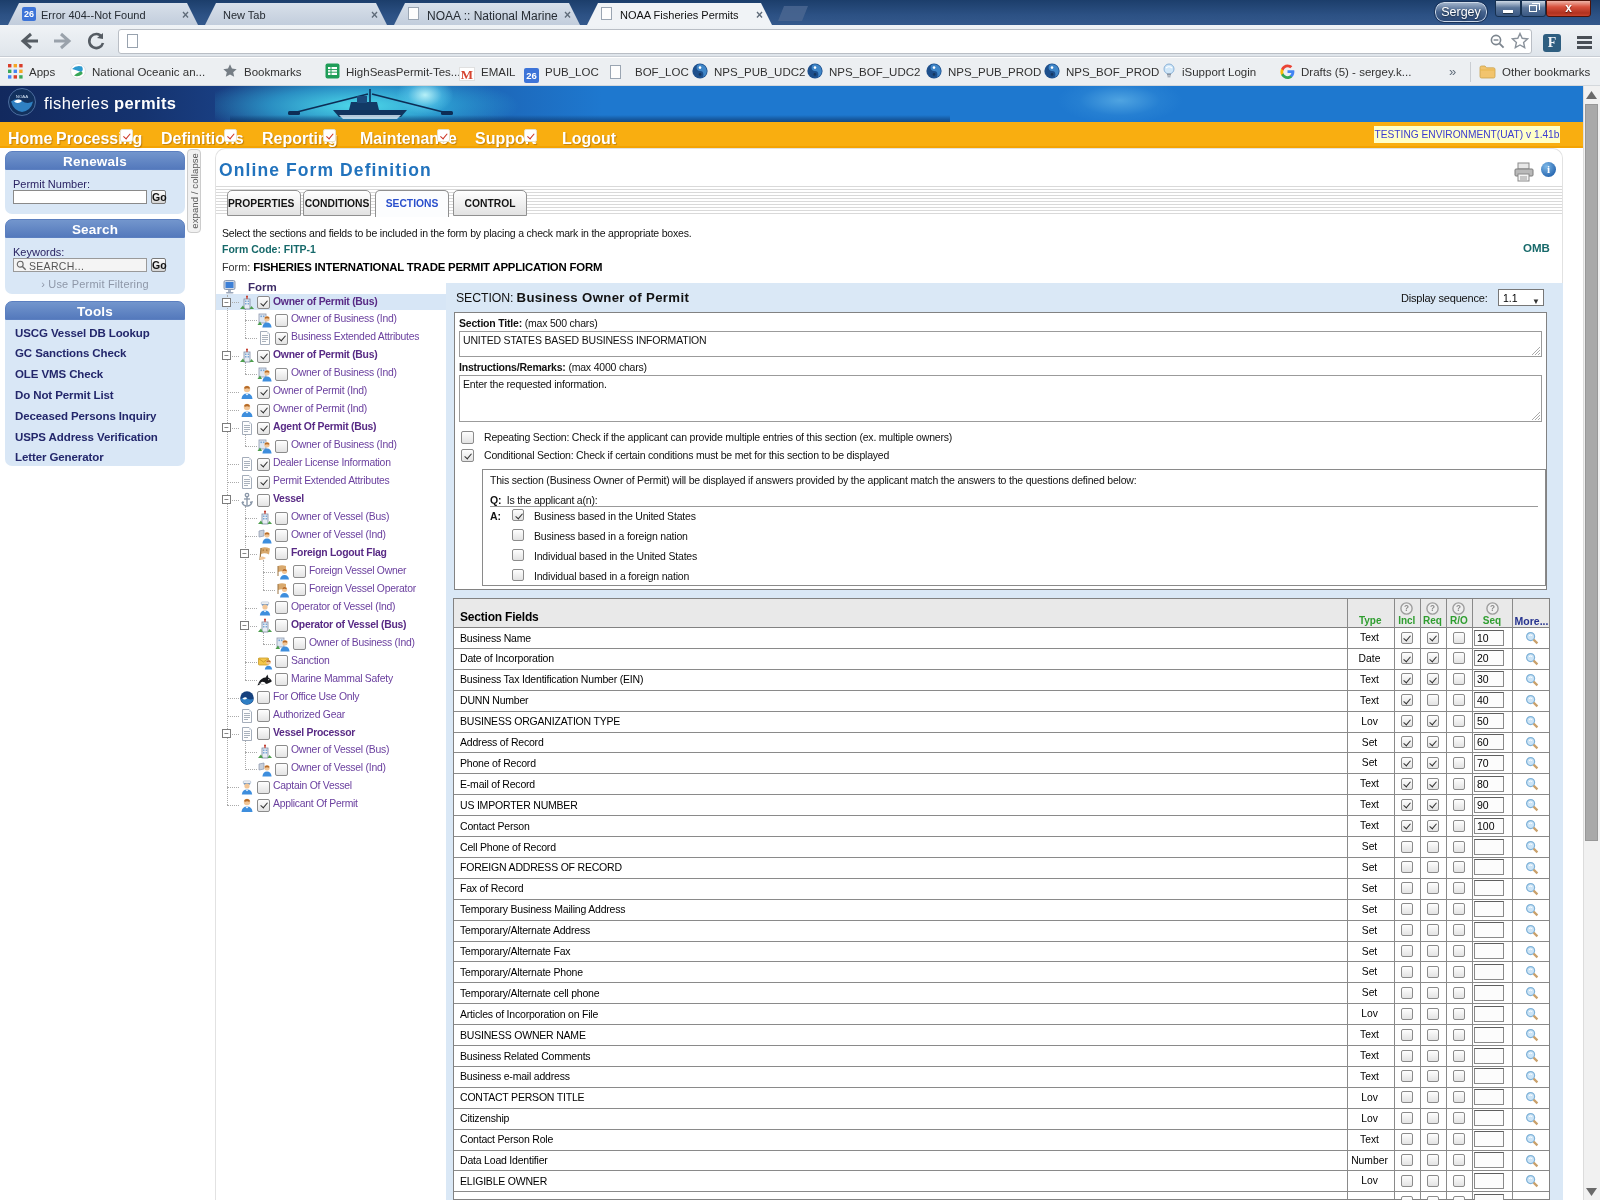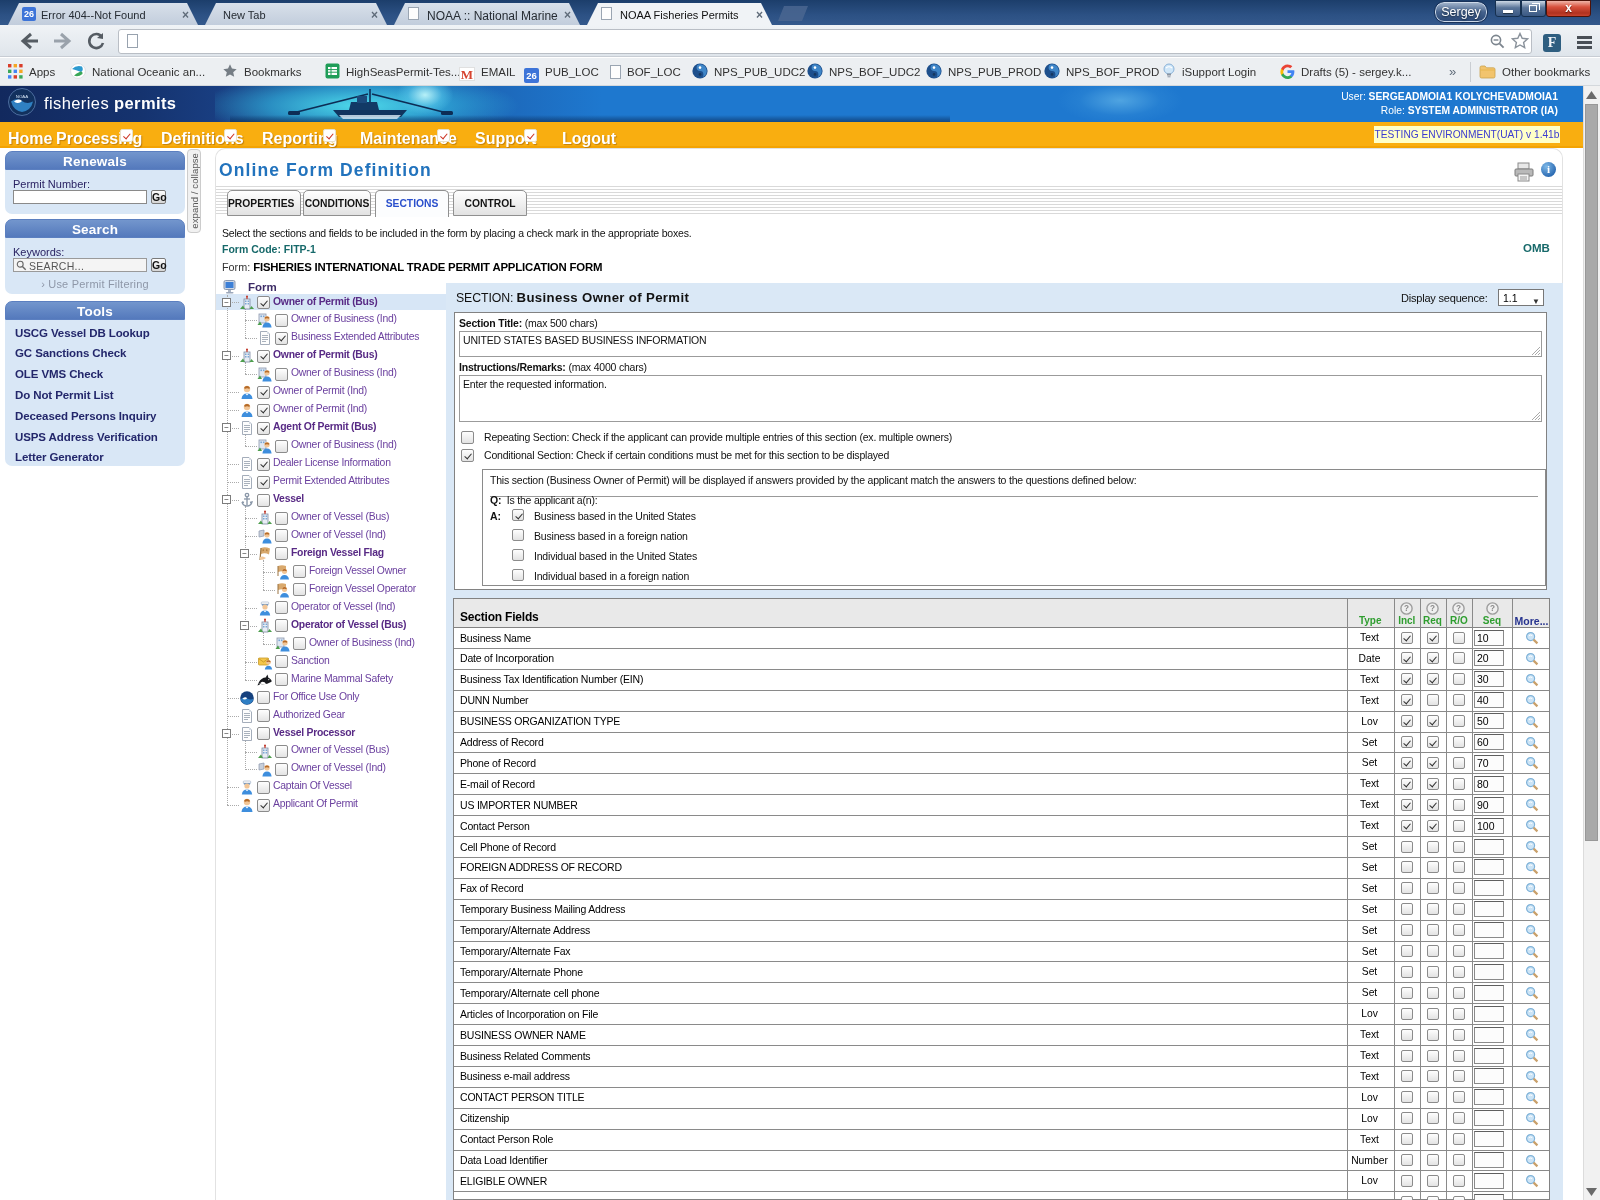--- a/index.html
+++ b/index.html
@@ -109,21 +109,21 @@
 <div class="bm" style="left:222px"><svg width="16" height="16" viewBox="0 0 18 18">
         <path d="M9 1.5 L11.2 6.3 L16.5 6.9 L12.6 10.4 L13.7 15.6 L9 13 L4.3 15.6 L5.4 10.4 L1.5 6.9 L6.8 6.3 Z" fill="#757d85"></path>
       </svg><span style="margin-left:6px">Bookmarks</span></div>
 <div class="bm" style="left:325px"><svg width="15" height="16" viewBox="0 0 15 16">
         <rect x="0.5" y="0.5" width="14" height="15" rx="2" fill="#1f9d58"></rect>
         <rect x="3" y="4" width="9" height="8" fill="#fff"></rect>
         <path d="M3 6.6 H12 M3 9.2 H12 M6 4 V12" stroke="#1f9d58" stroke-width="1"></path>
       </svg><span style="margin-left:6px">HighSeasPermit-Tes...</span></div>
 <div class="bm" style="left:459px"><span class="ic" style="display:inline-block;width:16px;height:14px;background:#fff;border:1px solid #e0e0e0;color:#d6432f;font-weight:bold;font-size:13px;line-height:13px;text-align:center;font-family:'Liberation Serif',serif">M</span><span style="margin-left:6px">EMAIL</span></div>
 <div class="bm" style="left:524px"><span class="ic" style="display:inline-block;width:15px;height:15px;background:#3d74d8;border-radius:2px;color:#fff;font-size:9.5px;font-weight:bold;text-align:center;line-height:15px">26</span><span style="margin-left:6px">PUB_LOC</span></div>
-<div class="bm" style="left:610px"><span class="ic" style="display:inline-block;width:11px;height:14px;background:#fdfdfd;border:1px solid #9aa5b2"></span><span style="margin-left:6px">BOF_LOC</span></div>
+<div class="bm" style="left:610px"><span class="ic" style="display:inline-block;width:11px;height:14px;background:#fdfdfd;border:1px solid #9aa5b2"></span><span style="margin-left:14px">BOF_LOC</span></div>
 <div class="bm" style="left:692px"><svg width="16" height="16" viewBox="0 0 16 16">
         <circle cx="8" cy="8" r="7.6" fill="#1d4f8c"></circle>
         <path d="M8 1.2 A6.8 6.8 0 0 1 8 14.8 A3.4 3.4 0 0 0 8 8 A3.4 3.4 0 0 1 8 1.2 Z" fill="#3f86c8"></path>
         <circle cx="8" cy="4.6" r="1.3" fill="#fff"></circle>
         <circle cx="8" cy="11.4" r="1.3" fill="#16375e"></circle>
       </svg><span style="margin-left:6px">NPS_PUB_UDC2</span></div>
 <div class="bm" style="left:807px"><svg width="16" height="16" viewBox="0 0 16 16">
         <circle cx="8" cy="8" r="7.6" fill="#1d4f8c"></circle>
         <path d="M8 1.2 A6.8 6.8 0 0 1 8 14.8 A3.4 3.4 0 0 0 8 8 A3.4 3.4 0 0 1 8 1.2 Z" fill="#3f86c8"></path>
         <circle cx="8" cy="4.6" r="1.3" fill="#fff"></circle>
@@ -175,21 +175,20 @@
 <path d="M78 24 L152 24 L146 31 L84 31 Z" fill="#10355f"></path>
 <path d="M84 29 L146 29 L142 33 L88 33 Z" fill="#cfe2ee" opacity=".85"></path>
 </svg>
 </div>
 <div class="a" style="left:8px;top:88px;width:28px;height:28px;border-radius:50%;background:#12315e;border:1px solid #4d6ea0"><svg width="26" height="26" viewBox="0 0 26 26">
         <text x="13" y="8.6" font-size="4.4" fill="#cfe0f2" text-anchor="middle" font-family="Liberation Sans">NOAA</text>
         <path d="M2 12.5 Q8 8.5 13 12 Q18 15.5 24 12.5 Q22 21.5 13 23 Q4.5 21.5 2 12.5 Z" fill="#2f80c2"></path>
         <path d="M5 12.3 Q9.5 8.8 13 11.9 Q11 14.4 8.3 14 Q6.3 13.7 5 12.3 Z" fill="#fff"></path>
       </svg></div>
 <div class="a" style="left:44px;top:94px;color:#fff;font-size:16.5px;letter-spacing:.4px"><span style="font-weight:400">fisheries </span><span style="font-weight:bold">permits</span></div>
-<div class="a" style="left:1000px;top:90px;width:558px;text-align:right;color:#fff;font-size:10.3px;line-height:14px">User: <span class="b">SERGEADMOIA1 KOLYCHEVADMOIA1</span><br>Role: <span class="b">SYSTEM ADMINISTRATOR (IA)</span></div>
 <div class="a" style="left:0;top:122px;width:1583px;height:26px;background:#f9ae10;border-bottom:2px solid #f3a303"></div>
 <div class="menuitem" style="left:8px">Home</div>
 <div class="menuitem" style="left:56px">Processing</div>
 <div class="mddl" style="left:120px"></div>
 <div class="menuitem" style="left:161px">Definitions</div>
 <div class="mddl" style="left:224px"></div>
 <div class="menuitem" style="left:262px">Reporting</div>
 <div class="mddl" style="left:323px"></div>
 <div class="menuitem" style="left:360px">Maintenance</div>
 <div class="mddl" style="left:437px"></div>
@@ -427,21 +426,21 @@
 <div class="hline" style="left:245px;top:554px;width:12px"></div>
 <div class="exp" style="left:240px;top:549px">−</div>
 <div style="position:absolute;left:257px;top:545.94px;width:16px;height:16px"><svg width="16" height="16" viewBox="0 0 16 16">
         <path d="M4 2 Q8 0.5 13 2.5 L12 8.5 Q8 6.5 4 8 Z" fill="#d9a96d"></path>
         <path d="M5.5 3.5 L7 3.2 L7 5 L5.5 5.3 Z" fill="#b5813f"></path>
         <path d="M9 3.2 L10.5 3.5 L10.5 5.3 L9 5 Z" fill="#b5813f"></path>
         <line x1="4" y1="2" x2="3" y2="14" stroke="#9a7340" stroke-width="1.2"></line>
         <path d="M3 11 Q6 9.5 9 12 Q7 14 3 14 Z" fill="#f2c697"></path>
       </svg></div>
 <div class="cb" style="left:275px;top:547.44px;width:13px;height:13px"></div>
-<div class="node nodelbl b" style="left:291px;top:547px">Foreign Vessel Flag</div>
+<div class="node nodelbl b" style="left:291px;top:547px">Foreign Logout Flag</div>
 <div class="hline" style="left:263px;top:572px;width:12px"></div>
 <div style="position:absolute;left:275px;top:563.9000000000001px;width:16px;height:16px"><svg width="16" height="16" viewBox="0 0 16 16">
         <path d="M3 2 Q7 0.5 11 2 L11 8 Q7 6.5 3 8 Z" fill="#d9a96d"></path>
         <line x1="3" y1="2" x2="3" y2="12" stroke="#9a7340" stroke-width="1"></line>
         <circle cx="9.5" cy="7.3" r="2.6" fill="#f2c697"></circle>
         <path d="M7.3 6.1 Q9.5 3.8 11.7 6.1 L11.4 7.3 Q9.5 6.1 7.6 7.3 Z" fill="#b56a28"></path>
         <path d="M5 15.5 Q5.6 11 9.5 11 Q13.4 11 14 15.5 Z" fill="#3e8edd"></path>
       </svg></div>
 <div class="cb" style="left:293px;top:565.4000000000001px;width:13px;height:13px"></div>
 <div class="node nodelbl" style="left:309px;top:565px">Foreign Vessel Owner</div>
@@ -592,21 +591,21 @@
 <div class="a" style="left:454px;top:312px;width:1093px;height:278px;background:#fff;border:1px solid #828282"></div>
 <div class="a lbl" style="left:459px;top:317px"><span class="b">Section Title:</span> (max 500 chars)</div>
 <div class="ta" style="left:459px;top:331px;width:1083px;height:26px">UNITED STATES BASED BUSINESS INFORMATION<div class="rsz"></div></div>
 <div class="a lbl" style="left:459px;top:361px"><span class="b">Instructions/Remarks:</span> (max 4000 chars)</div>
 <div class="ta" style="left:459px;top:375px;width:1083px;height:47px">Enter the requested information.<div class="rsz"></div></div>
 <div class="cb" style="left:461px;top:431px;width:13px;height:13px"></div>
 <div class="a lbl" style="left:484px;top:431px">Repeating Section: Check if the applicant can provide multiple entries of this section (ex. multiple owners)</div>
 <div class="cb c" style="left:461px;top:449px;width:13px;height:13px"></div>
 <div class="a lbl" style="left:484px;top:449px">Conditional Section: Check if certain conditions must be met for this section to be displayed</div>
 <div class="a" style="left:482px;top:469px;width:1064px;height:117px;background:#fff;border:1px solid #8a8a8a"></div>
-<div class="a lbl" style="left:490px;top:474px;width:1048px;border-bottom:1px solid #999;padding-bottom:10px">This section (Business Owner of Permit) will be displayed if answers provided by the applicant match the answers to the questions defined below:</div>
+<div class="a lbl" style="left:490px;top:474px;width:1048px;border-bottom:1px solid #999;padding-bottom:20px">This section (Business Owner of Permit) will be displayed if answers provided by the applicant match the answers to the questions defined below:</div>
 <div class="a lbl" style="left:490px;top:494px"><span class="b">Q:</span>&nbsp; Is the applicant a(n):</div>
 <div class="a lbl b" style="left:490px;top:510px">A:</div>
 <div class="cb c" style="left:512px;top:509px;width:12px;height:12px"></div>
 <div class="a lbl" style="left:534px;top:509.5px">Business based in the United States</div>
 <div class="cb" style="left:512px;top:529px;width:12px;height:12px"></div>
 <div class="a lbl" style="left:534px;top:529.5px">Business based in a foreign nation</div>
 <div class="cb" style="left:512px;top:549px;width:12px;height:12px"></div>
 <div class="a lbl" style="left:534px;top:549.5px">Individual based in the United States</div>
 <div class="cb" style="left:512px;top:569px;width:12px;height:12px"></div>
 <div class="a lbl" style="left:534px;top:569.5px">Individual based in a foreign nation</div>

